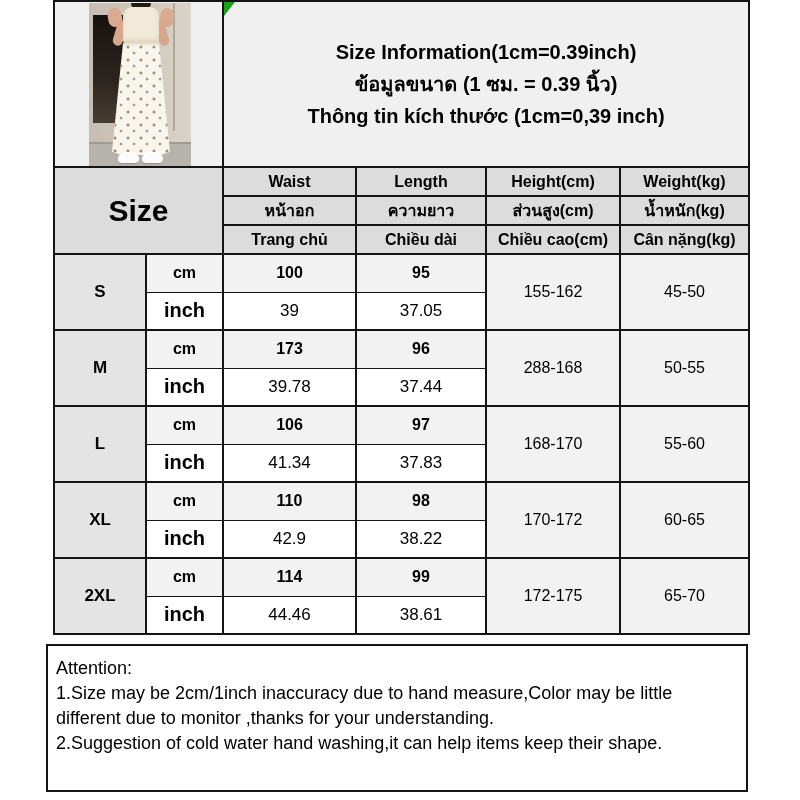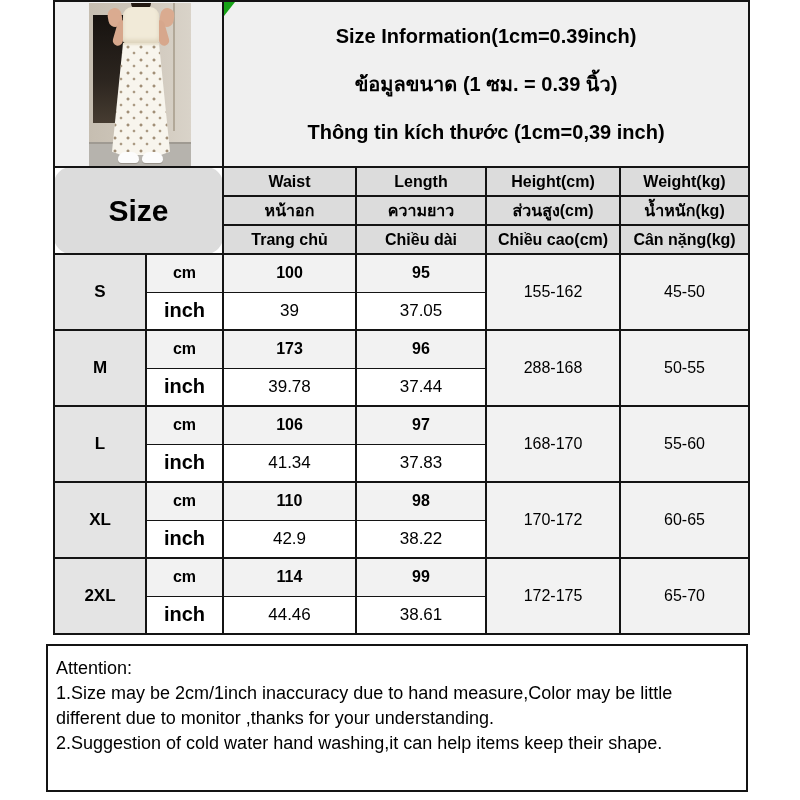--- a/index.html
+++ b/index.html
@@ -11,27 +11,27 @@
     border-collapse:collapse; table-layout:fixed; }
   table.size-table td { border:2px solid #141414; text-align:center; vertical-align:middle; padding:0; overflow:hidden; }
 
   tr.title-row { height:166px; }
   tr.hdr-row   { height:29px; }
   tr.cm-row    { height:38px; }
   tr.inch-row  { height:38px; }
 
   td.img-cell   { background:#f0f0f0; position:relative; }
   td.title-cell { background:#f0f0f0; position:relative; }
-  .title-stack { display:flex; flex-direction:column; justify-content:center; align-items:center; height:100%; gap:22px; }
+  .title-stack { display:flex; flex-direction:column; justify-content:center; align-items:center; height:100%; gap:6px; }
   .title-line { font-weight:bold; font-size:20px; line-height:26px; letter-spacing:0; }
 
   .green-flag { position:absolute; top:0; left:0; width:0; height:0;
     border-top:14px solid #17a317; border-right:11px solid transparent; }
 
-  td.size-hdr { background:#dcdcdc; font-weight:bold; font-size:30px;border-radius:17px; }
+  td.size-hdr { background:#dcdcdc; font-weight:bold; font-size:30px; }
   td.hdr-cell { background:#dcdcdc; font-weight:bold; font-size:16px; }
 
   td.size-cell { background:#e4e4e4; font-weight:bold; font-size:17px; }
   td.unit-cm   { background:#f2f2f2; font-weight:bold; font-size:16px; }
   td.unit-inch { background:#ffffff; font-weight:bold; font-size:20px; }
   td.val-cm    { background:#f2f2f2; font-weight:bold; font-size:16px; }
   td.val-inch  { background:#ffffff; font-weight:normal; font-size:17px; }
   td.range-cell{ background:#f2f2f2; font-weight:normal; font-size:16px; }
 
   tr.cm-row td.unit-cm, tr.cm-row td.val-cm { border-bottom-width:1px; }

